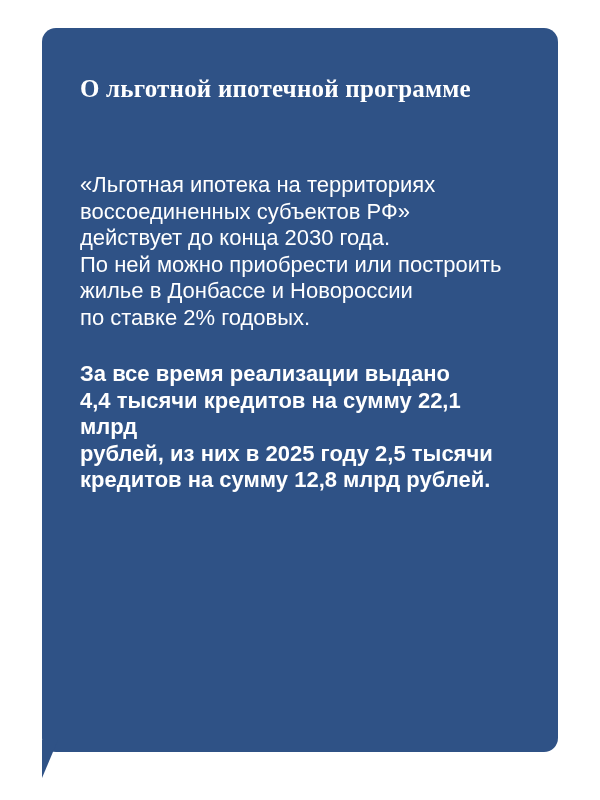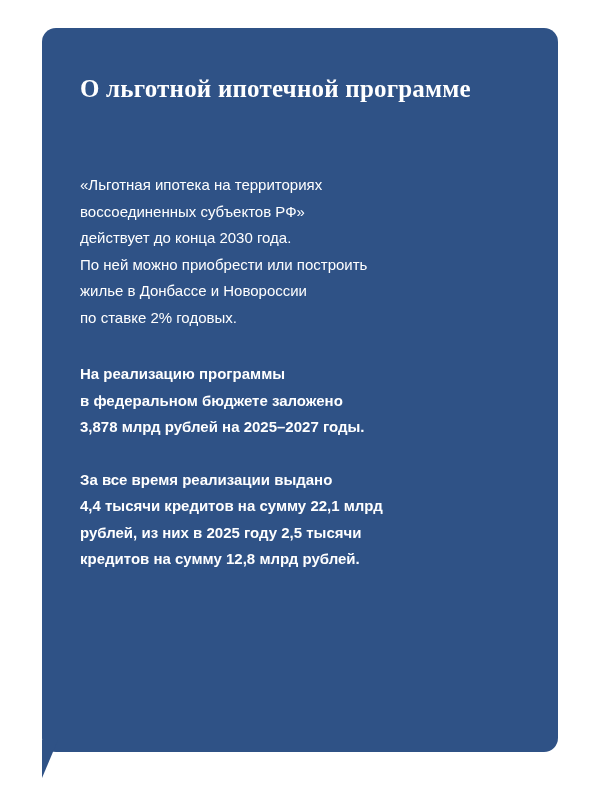--- a/index.html
+++ b/index.html
@@ -46,21 +46,21 @@
     font-size: 25px;
     line-height: 1.2;
     margin: 0 0 0 0;
     letter-spacing: 0.2px;
   }
   .body-block {
     margin-top: 68px;
   }
   .para {
     color: #ffffff;
-    font-size: 15px;
+    font-size: 22px;
     line-height: 26.5px;
     font-weight: bold;
     margin: 0 0 26px 0;
     white-space: pre-line;
   }
   .para:last-child {
     margin-bottom: 0;
   }
   .para.light {
     font-weight: normal;
@@ -75,23 +75,20 @@
 <div class="card-wrap">
   <div class="bubble">
     <h1 class="title">О льготной ипотечной программе</h1>
     <div class="body-block">
       <p class="para light first">«Льготная ипотека на территориях
 воссоединенных субъектов РФ»
 действует до конца 2030 года.
 По ней можно приобрести или построить
 жилье в Донбассе и Новороссии
 по ставке 2% годовых.</p>
-      <p class="para">На реализацию программы
-в федеральном бюджете заложено
-3,878 млрд рублей на 2025–2027 годы.</p>
       <p class="para">За все время реализации выдано
 4,4 тысячи кредитов на сумму 22,1 млрд
 рублей, из них в 2025 году 2,5 тысячи
 кредитов на сумму 12,8 млрд рублей.</p>
     </div>
   </div>
   <div class="bubble-tail"></div>
 </div>
 
 </body></html>

